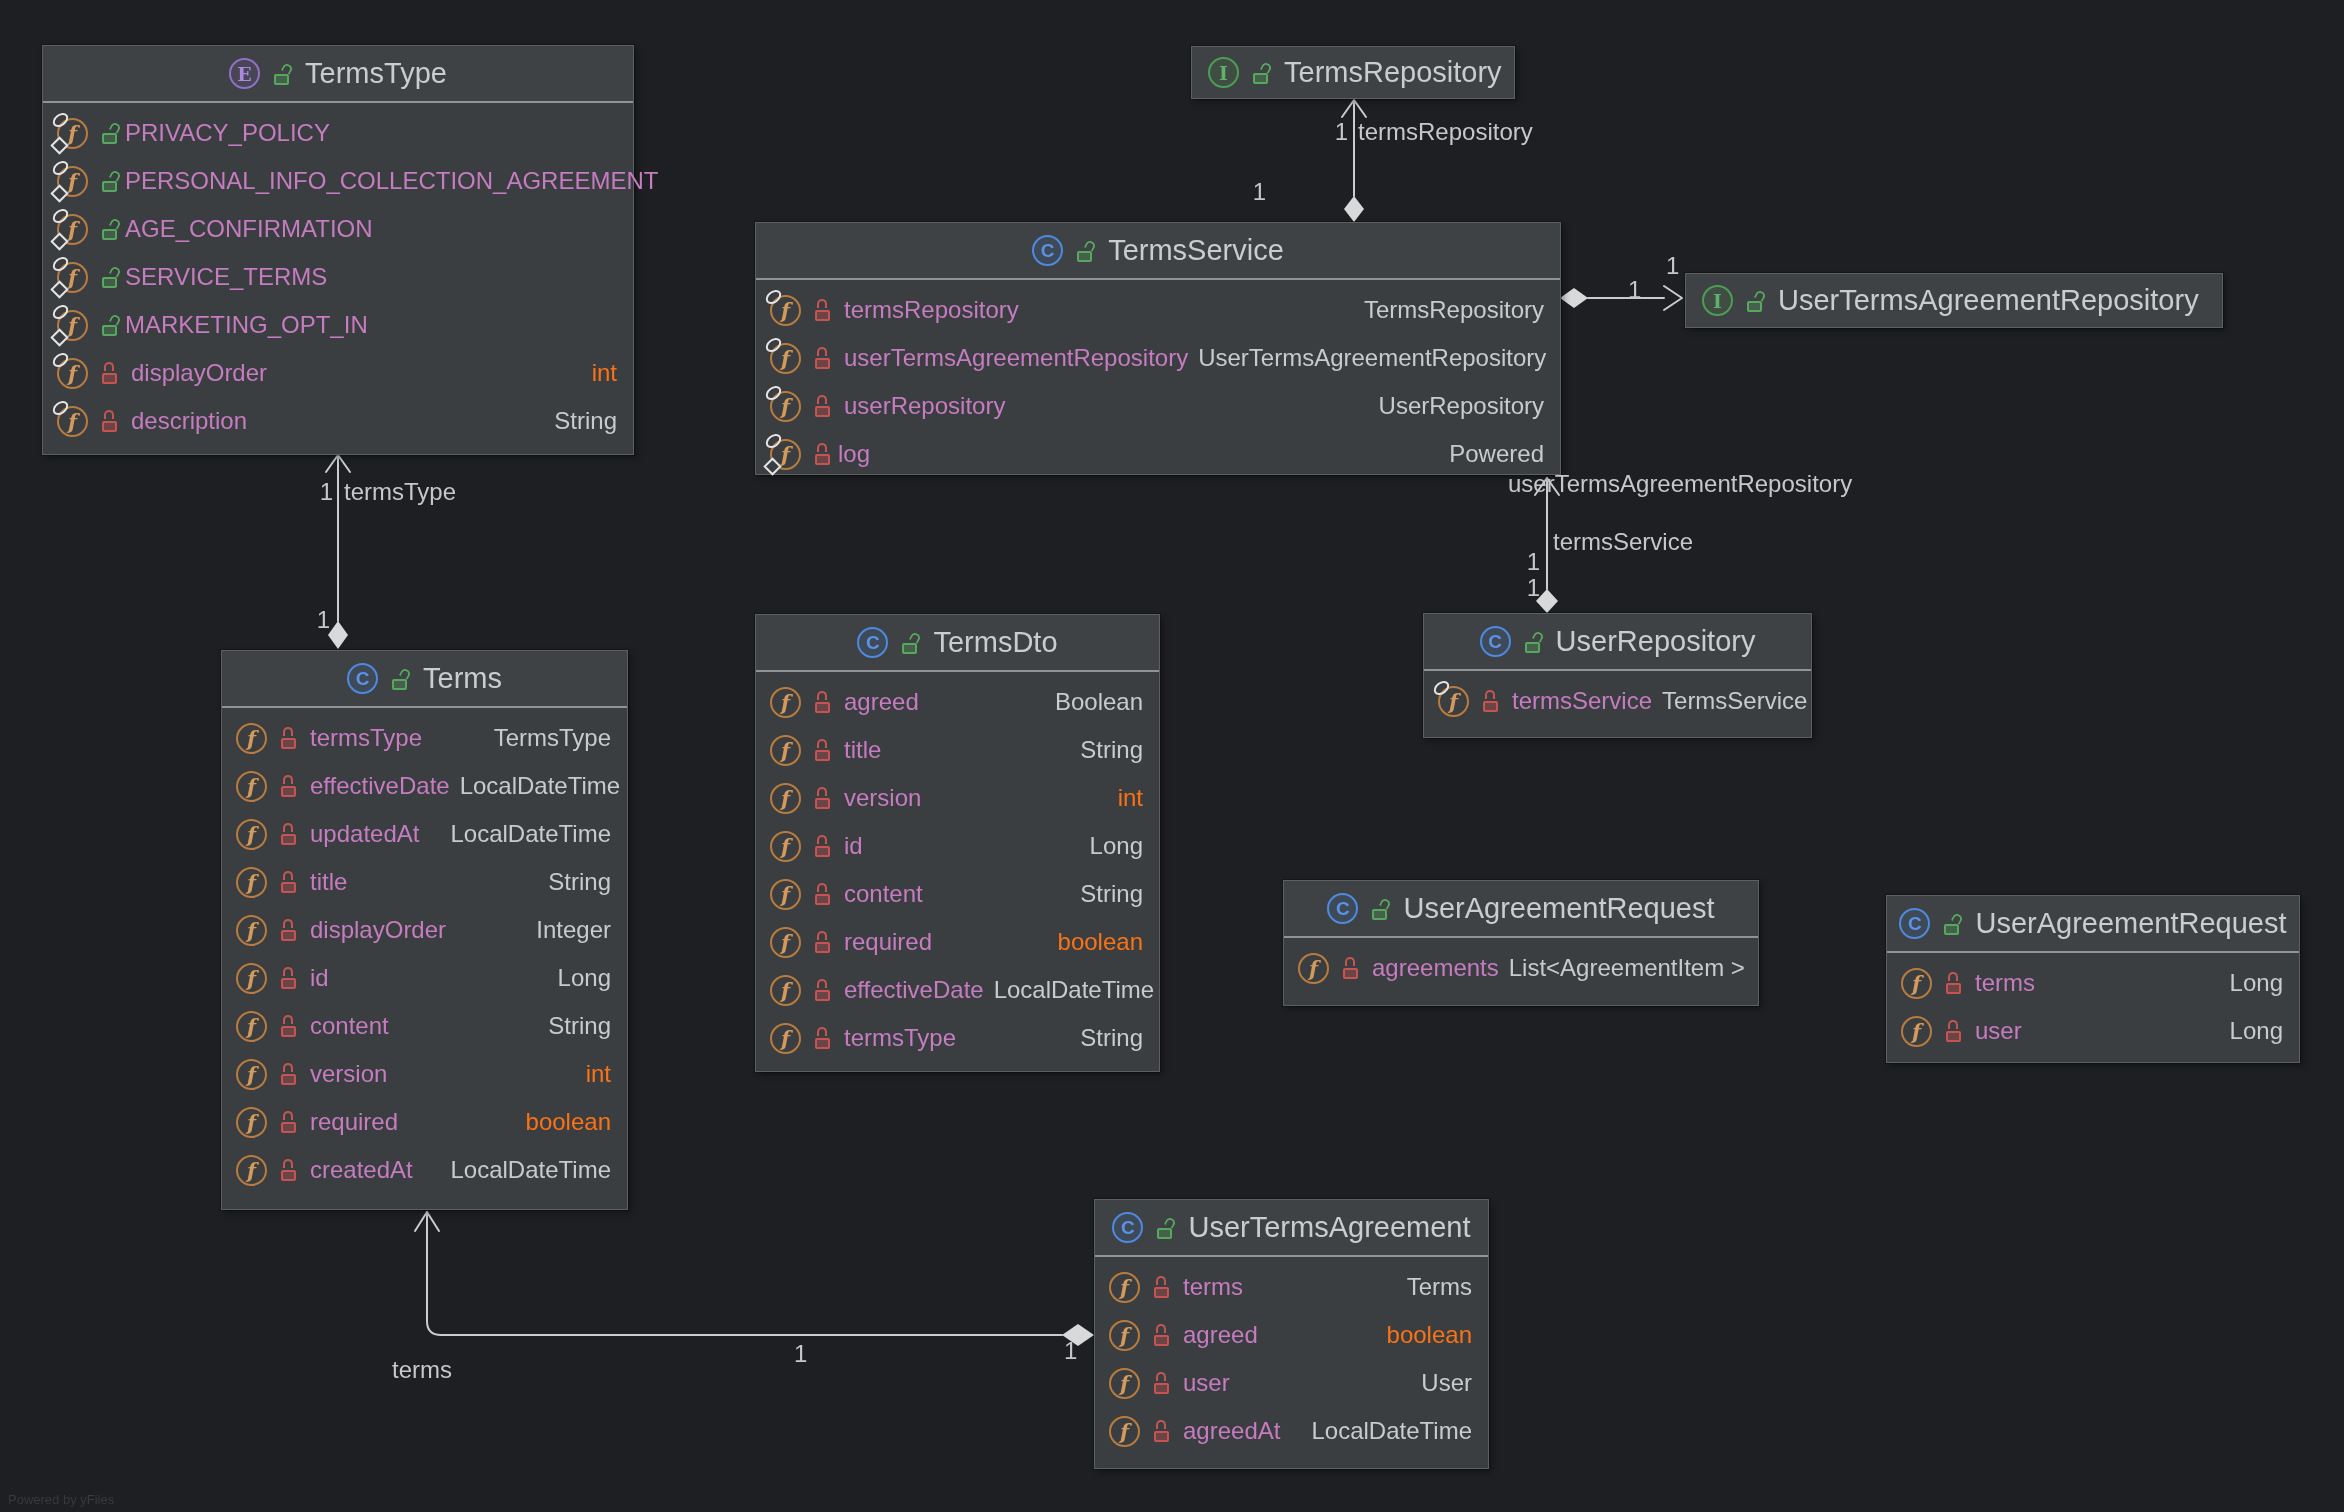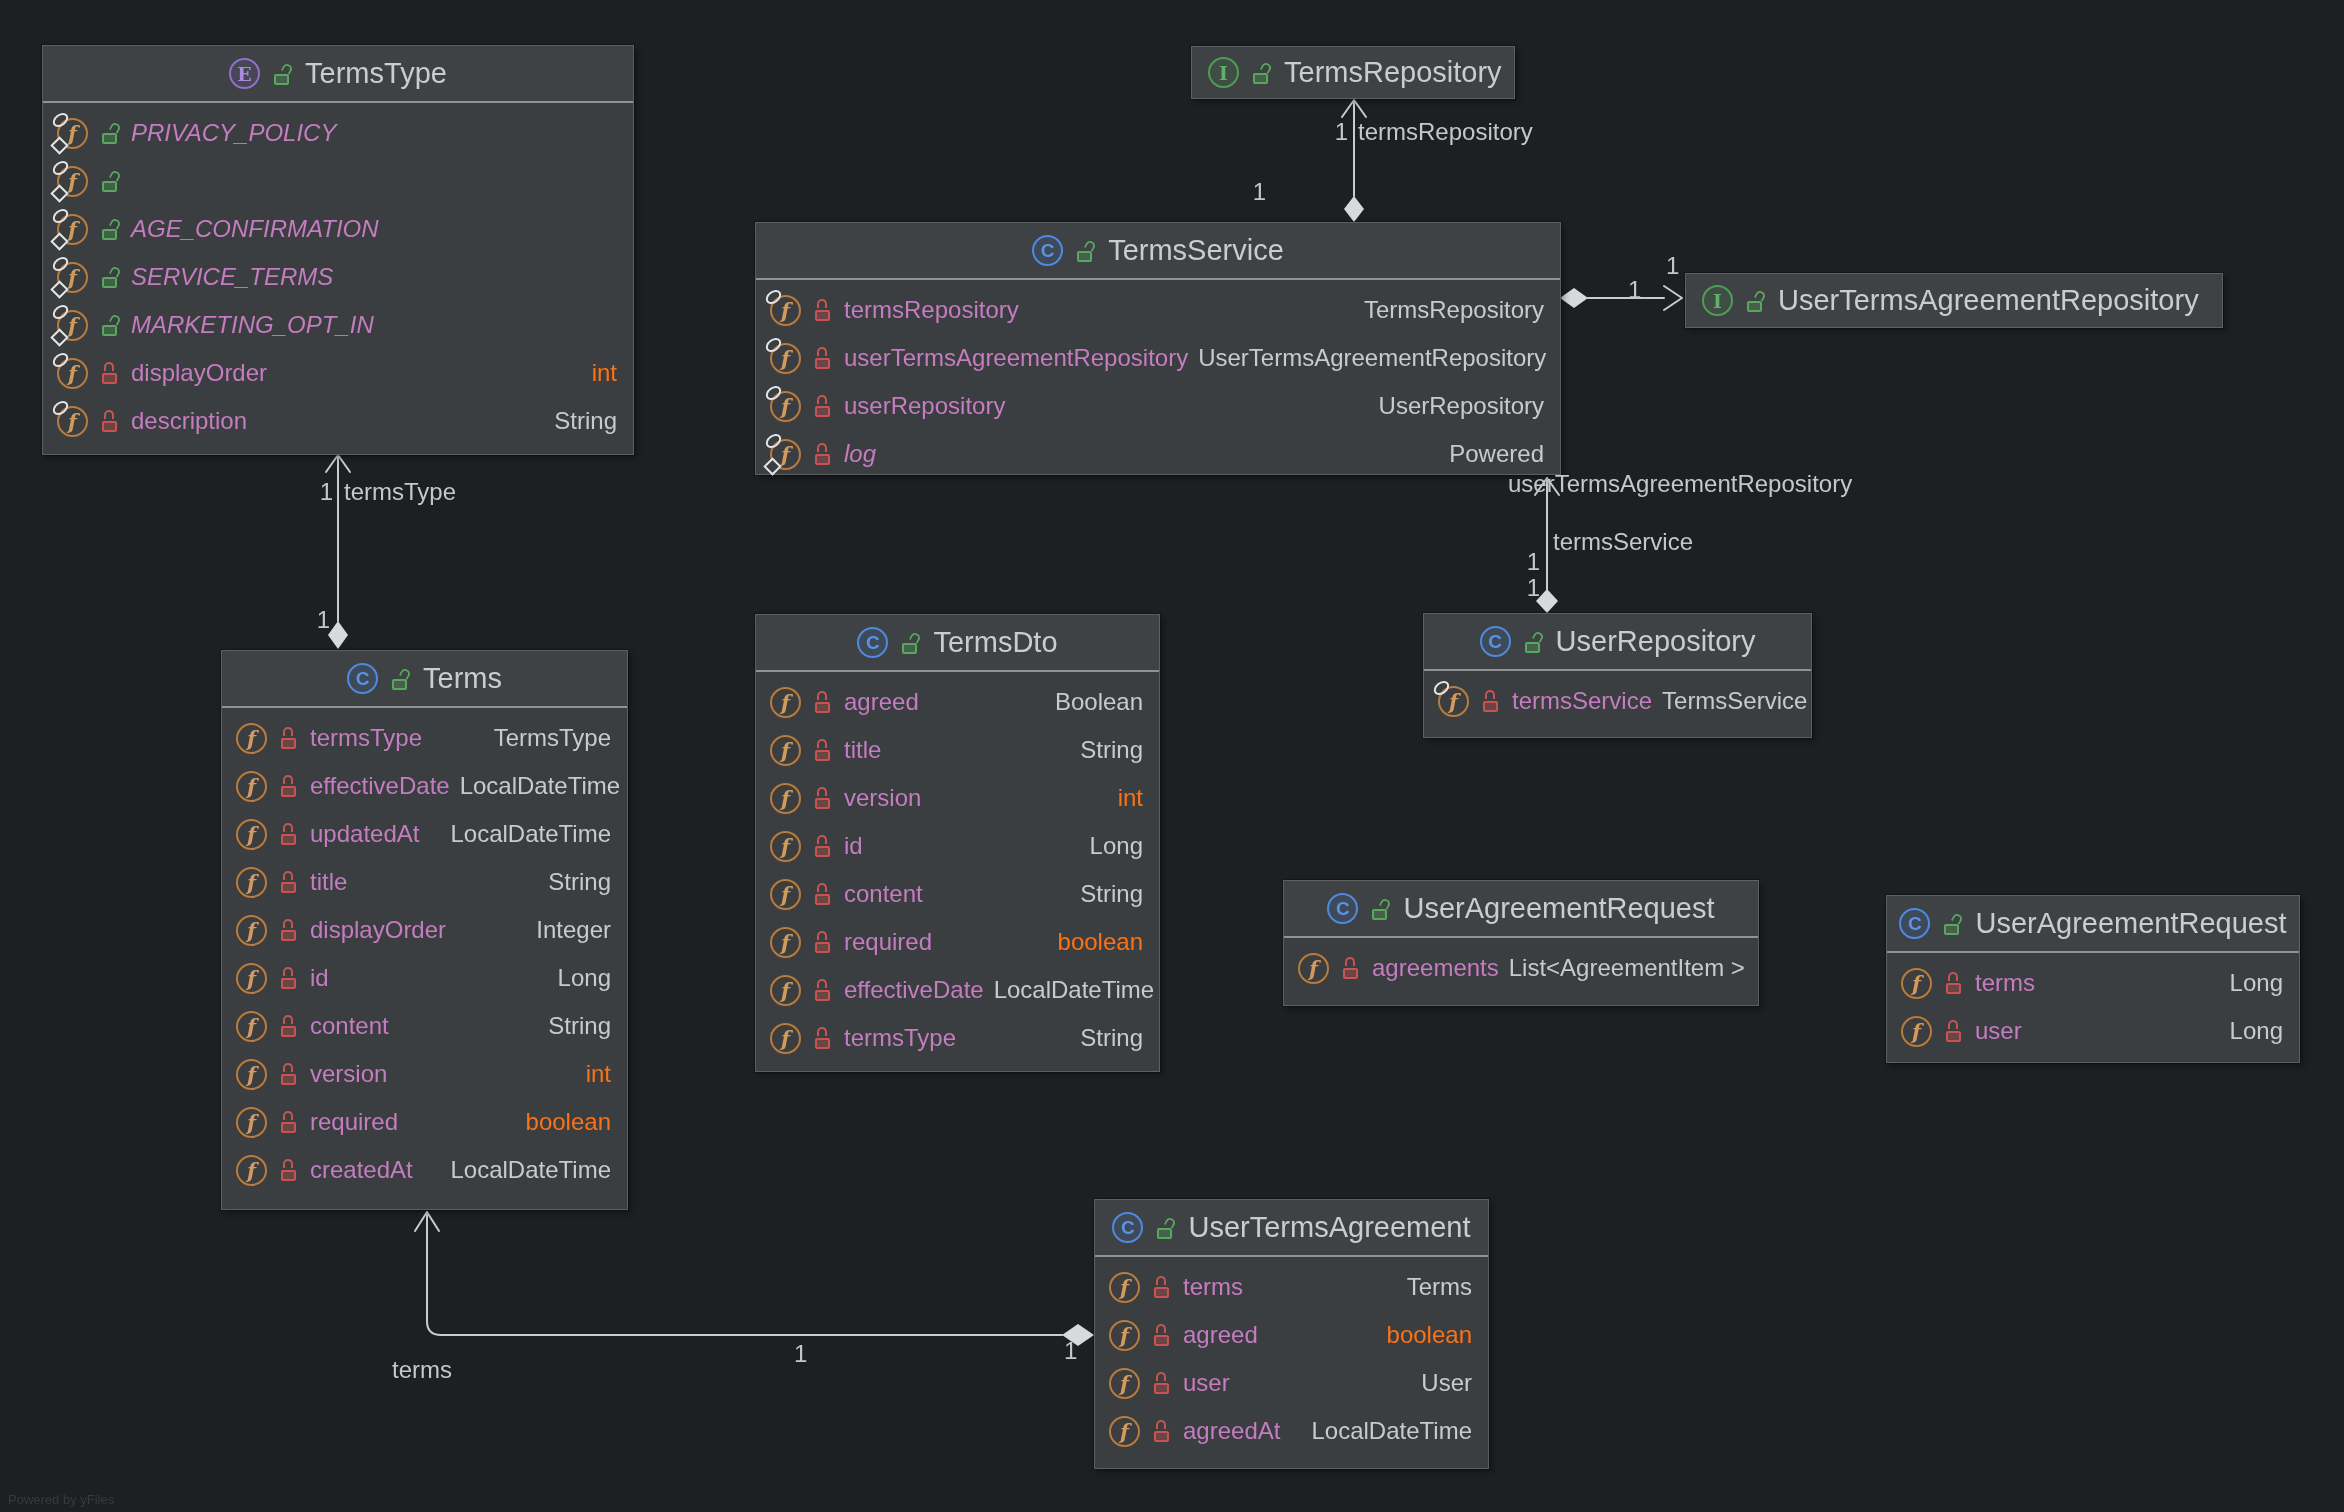--- a/index.html
+++ b/index.html
@@ -12,21 +12,21 @@
   .hdr{height:57px;display:flex;align-items:center;background:#3f4244;box-sizing:border-box;
        padding:0 16px;gap:14px;}
   .node.has-rows .hdr{border-bottom:2px solid #909294;justify-content:center;}
   .node.hdr-only{display:flex;align-items:center;}
   .node.hdr-only .hdr{border-bottom:none;height:100%;width:100%;justify-content:flex-start;}
   .title{color:#cbccce;font-size:29px;white-space:nowrap;}
 
   .rows{padding:6px 0 8px 0;}
   .row{height:48px;display:flex;align-items:center;padding:0 16px 0 14px;gap:0;}
   .mname{color:#c57cc0;font-size:24px;margin-left:12px;white-space:nowrap;}
-  .mname.it{font-style:italic;}
+  .mname.it{margin-left:6px;}
   .mtype{color:#c9cacd;font-size:24px;margin-left:auto;padding-left:10px;white-space:nowrap;}
   .mtype.prim{color:#f97316;}
 
   
   .kicon{position:relative;width:31px;height:31px;border-radius:50%;box-sizing:border-box;
          display:flex;align-items:center;justify-content:center;font-weight:bold;font-size:19px;
          flex:0 0 auto;}
   .kicon.class{border:2.5px solid #4e8ae0;color:#5b93e6;background:rgba(64,110,190,.18);}
   .kicon.interface{border:2.5px solid #4f9d55;color:#62b168;background:rgba(70,140,80,.15);}
   .kicon.enum{border:2.5px solid #9071c9;color:#a98ae0;background:rgba(130,95,190,.15);}
@@ -120,20 +120,21 @@
               <span class="body"></span>
             </span>
             <span class="mname it">PRIVACY_POLICY</span>
           </div>
           <div class="row">
             <span class="ficon">f<span class="ov-final"></span><span class="ov-static"></span></span>
             <span class="lock open">
               <span class="shackle"></span>
               <span class="body"></span>
             </span>
+            <span class="mname it">PERSONAL_INFO_COLLECTION_AGREEMENT</span>
           </div>
           <div class="row">
             <span class="ficon">f<span class="ov-final"></span><span class="ov-static"></span></span>
             <span class="lock open">
               <span class="shackle"></span>
               <span class="body"></span>
             </span>
             <span class="mname it">AGE_CONFIRMATION</span>
           </div>
           <div class="row">

